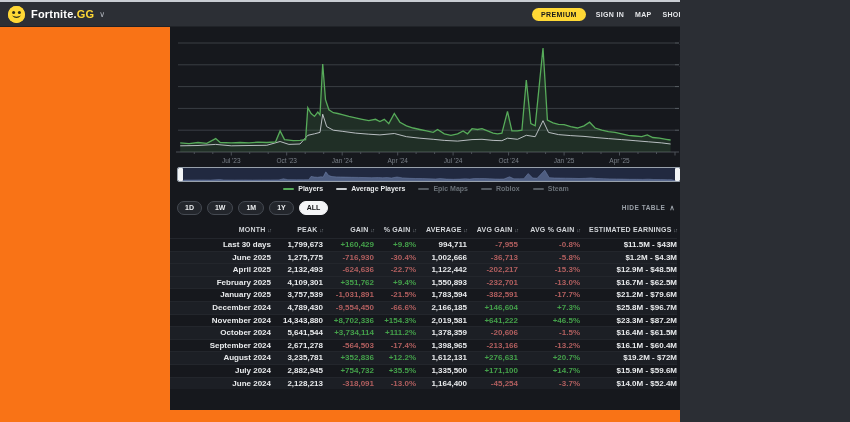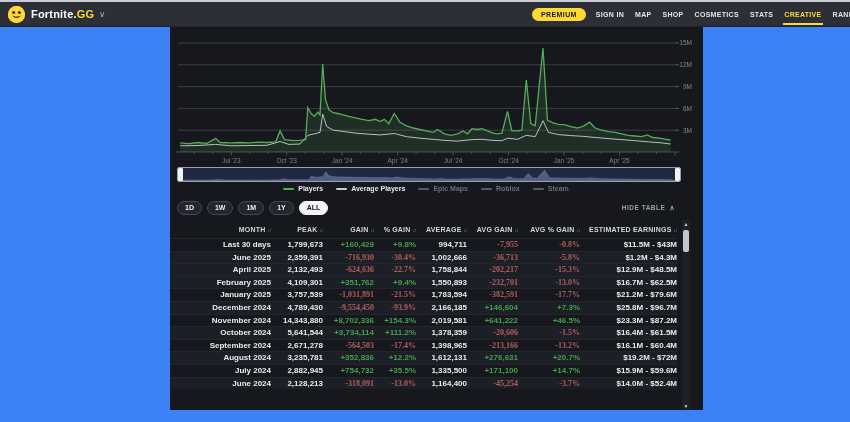--- a/index.html
+++ b/index.html
@@ -1,16 +1,16 @@
 <!DOCTYPE html>
 <html><head>
 <meta charset="utf-8">
 <style>
   html,body{margin:0;padding:0;background:#2b2e34;font-family:"Liberation Sans",sans-serif;}
-  .screen{position:relative;width:850px;height:422px;overflow:hidden;background:#3b82f6;}
+  .screen{position:relative;width:680px;height:422px;overflow:hidden;background:#f97316;}
   .top-edge{position:absolute;top:0;left:0;width:850px;height:2px;background:#c9cdd3;}
   
   .navbar{position:absolute;top:2px;left:0;width:850px;height:25px;background:#2c2f35;
           border-bottom:1px solid #202328;display:flex;align-items:center;box-sizing:border-box;padding:0 0 0 8px;}
   .logo-badge{width:17px;height:17px;border-radius:50%;background:#ffd835;display:inline-flex;align-items:center;justify-content:center;flex:0 0 auto;}
   .logo-text{margin-left:6px;font-size:11px;font-weight:800;color:#ffffff;letter-spacing:.2px;}
   .logo-text .accent{color:#ffd835;}
   .nav-chev{color:#aeb3ba;font-size:8px;margin-left:5px;}
   .nav-right{position:absolute;left:532px;top:0;height:25px;display:flex;align-items:center;gap:9px;white-space:nowrap;}
   .premium-btn{background:#ffd835;color:#17181b;border:none;border-radius:9px;font-family:inherit;
@@ -42,21 +42,21 @@
   .hide-table .chev{font-size:7px;}
   
   .table-wrap{position:absolute;left:0;top:193px;width:533px;}
   .grid-row{display:grid;grid-template-columns:101px 52px 51px 42px 51px 51px 62px 97px;align-items:center;width:507px;}
   .thead{height:18px;color:#d2d5d9;font-size:7px;font-weight:800;letter-spacing:.2px;}
   .thead .cell{text-align:right;}
   .sort-ic{font-size:5.5px;color:#8a8f96;margin-left:2px;letter-spacing:-1px;}
   .trow{height:12.6px;font-size:8px;font-weight:700;color:#e8eaec;border-top:1px solid #23262c;box-sizing:border-box;}
   .trow.alt{background:#1c1f25;}
   .trow .cell{text-align:right;line-height:11.6px;}
-  .cell.pos{color:#44a04a;} .cell.neg{color:#b25f5f;font-family:Liberation Serif, serif;}
+  .cell.pos{color:#44a04a;} .cell.neg{color:#b25f5f;}
   .trow.hl{box-shadow:0 0 0 2px #e62e1f;position:relative;z-index:3;background:#121418;}
   
   .scrollbar{position:absolute;left:512px;top:193px;width:8px;height:190px;background:#1d2026;}
   .scrollbar .arrow{position:absolute;left:0;width:8px;height:8px;color:#c8ccd2;font-size:5px;line-height:8px;text-align:center;cursor:pointer;}
   .scrollbar .arrow.up{top:0;} .scrollbar .arrow.down{bottom:0;}
   .scrollbar .thumb{position:absolute;left:1px;top:10px;width:6px;height:22px;background:#c3c7cd;border-radius:2px;cursor:grab;}
 </style>
 </head>
 <body>
 
@@ -206,34 +206,34 @@
             <div class="cell">1,799,673</div>
             <div class="cell pos">+160,429</div>
             <div class="cell pos">+9.8%</div>
             <div class="cell">994,711</div>
             <div class="cell neg">-7,955</div>
             <div class="cell neg">-0.8%</div>
             <div class="cell">$11.5M - $43M</div>
           </div>
           <div class="grid-row trow alt">
             <div class="cell">June 2025</div>
-            <div class="cell">2,359,391</div>
+            <div class="cell">1,275,775</div>
             <div class="cell neg">-716,930</div>
             <div class="cell neg">-30.4%</div>
             <div class="cell">1,002,666</div>
             <div class="cell neg">-36,713</div>
             <div class="cell neg">-5.8%</div>
             <div class="cell">$1.2M - $4.3M</div>
           </div>
           <div class="grid-row trow alt">
             <div class="cell">April 2025</div>
             <div class="cell">2,132,493</div>
             <div class="cell neg">-624,636</div>
             <div class="cell neg">-22.7%</div>
-            <div class="cell">1,758,844</div>
+            <div class="cell">1,122,442</div>
             <div class="cell neg">-202,217</div>
             <div class="cell neg">-15.3%</div>
             <div class="cell">$12.9M - $48.5M</div>
           </div>
           <div class="grid-row trow alt">
             <div class="cell">February 2025</div>
             <div class="cell">4,109,301</div>
             <div class="cell pos">+351,762</div>
             <div class="cell pos">+9.4%</div>
             <div class="cell">1,550,893</div>
@@ -248,21 +248,21 @@
             <div class="cell neg">-21.5%</div>
             <div class="cell">1,783,594</div>
             <div class="cell neg">-382,591</div>
             <div class="cell neg">-17.7%</div>
             <div class="cell">$21.2M - $79.6M</div>
           </div>
           <div class="grid-row trow alt">
             <div class="cell">December 2024</div>
             <div class="cell">4,789,430</div>
             <div class="cell neg">-9,554,450</div>
-            <div class="cell neg">-93.9%</div>
+            <div class="cell neg">-66.6%</div>
             <div class="cell">2,166,185</div>
             <div class="cell pos">+146,604</div>
             <div class="cell pos">+7.3%</div>
             <div class="cell">$25.8M - $96.7M</div>
           </div>
           <div class="grid-row trow">
             <div class="cell">November 2024</div>
             <div class="cell">14,343,880</div>
             <div class="cell pos">+8,702,336</div>
             <div class="cell pos">+154.3%</div>

